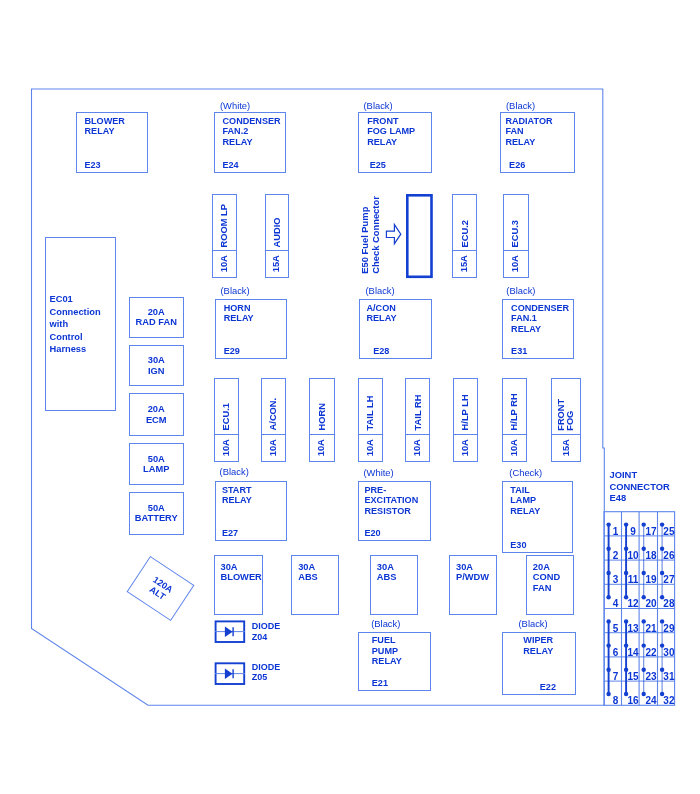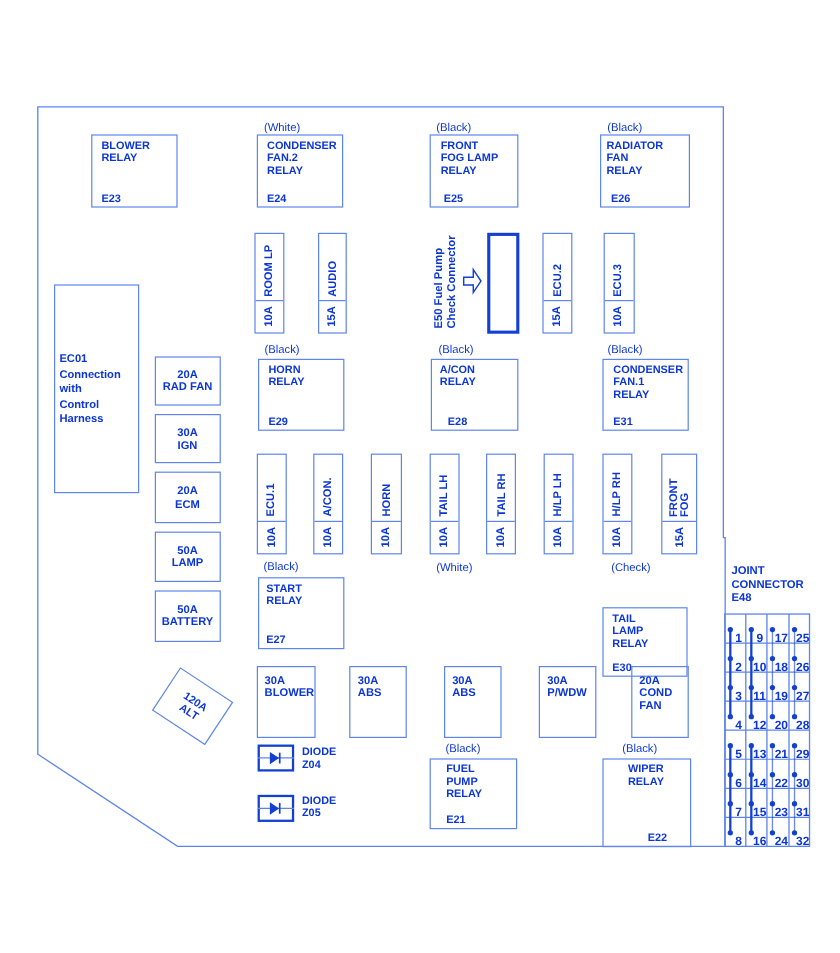--- a/index.html
+++ b/index.html
@@ -282,24 +282,28 @@
 
 <div class="lbl" style="left:219.6px;top:467.4px">(Black)</div>
 
 <div class="b" style="left:214.5px;top:481.0px;width:72.5px;height:60.0px">
       <div class="nm" style="left:6.4px">START<br>RELAY</div>
       <div class="en" style="left:6.4px">E27</div>
     </div>
 
 <div class="lbl" style="left:363.5px;top:468.4px">(White)</div>
 
+<div class="b" style="left:357.7px;top:481.0px;width:72.9px;height:60.0px">
+      <div class="nm" style="left:5.8px">PRE-<br>EXCITATION<br>RESISTOR</div>
+      <div class="en" style="left:5.8px">E20</div>
+    </div>
 
 <div class="lbl" style="left:509.3px;top:468.4px">(Check)</div>
 
-<div class="b" style="left:502.4px;top:506px;width:70.5px;height:58px">
+<div class="b" style="left:502.4px;top:481.0px;width:70.5px;height:72px">
       <div class="nm" style="left:6.9px">TAIL<br>LAMP<br>RELAY</div>
       <div class="en" style="left:6.9px">E30</div>
     </div>
 
 <div class="b" style="left:214.0px;top:555.0px;width:49.0px;height:59.5px;padding:5.5px 0 0 5.5px;font-size:9.3px;line-height:10.8px">30A<br>BLOWER</div>
 
 <div class="b" style="left:291.2px;top:555.0px;width:48.0px;height:59.5px;padding:5.5px 0 0 6.0px;font-size:9.3px;line-height:10.8px">30A<br>ABS</div>
 
 <div class="b" style="left:369.8px;top:555.0px;width:48.0px;height:59.5px;padding:5.5px 0 0 6.0px;font-size:9.3px;line-height:10.8px">30A<br>ABS</div>
 
@@ -315,18 +319,18 @@
 
 <div class="lbl" style="left:371.2px;top:619.4px">(Black)</div>
 
 <div class="b" style="left:357.8px;top:631.5px;width:73.2px;height:59.5px">
       <div class="nm" style="left:13.0px">FUEL<br>PUMP<br>RELAY</div>
       <div class="en" style="left:13.0px">E21</div>
     </div>
 
 <div class="lbl" style="left:518.5px;top:619.4px">(Black)</div>
 
-<div class="b" style="left:501.8px;top:631.5px;width:73.8px;height:74px">
+<div class="b" style="left:501.8px;top:631.5px;width:73.8px;height:63px">
       <div class="nm" style="left:20.5px">WIPER<br>RELAY</div>
       <div class="en" style="left:37px">E22</div>
     </div>
 
 <div style="position:absolute;left:609.5px;top:469.3px;color:#0c36d4;font-weight:bold;font-size:9.4px;line-height:11.5px">JOINT<br>CONNECTOR<br>E48</div>
 </div>
 </body></html>

